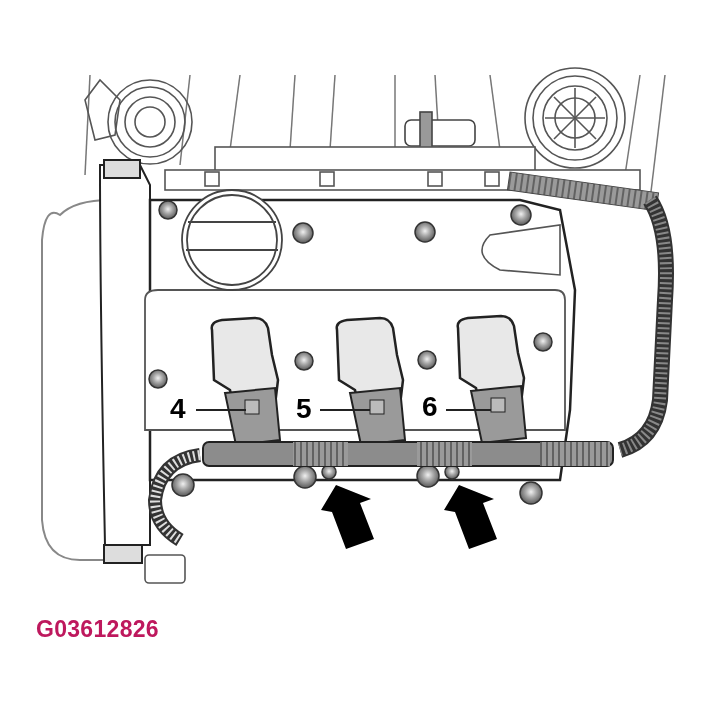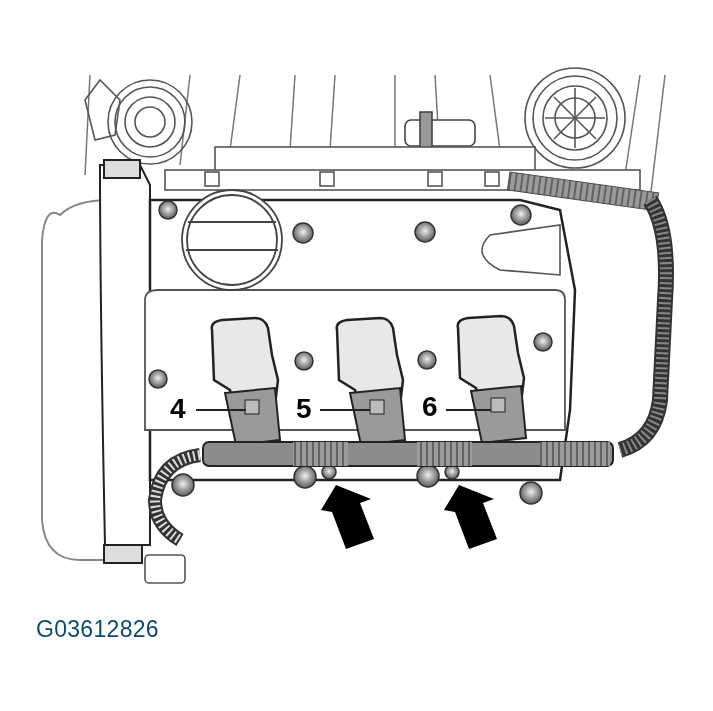--- a/index.html
+++ b/index.html
@@ -2,21 +2,21 @@
 <html><head>
 <meta charset="utf-8">
 <style>
   html, body { margin:0; padding:0; background:#ffffff; }
   body { width:713px; height:711px; position:relative; overflow:hidden;
          font-family:"Liberation Sans", sans-serif; }
   #diagram { position:absolute; left:0; top:0; width:713px; height:711px; }
   .callout { position:absolute; font-family:"Liberation Sans", sans-serif;
              font-weight:bold; font-size:28px; color:#000; line-height:1; }
   #figure-id { position:absolute; left:36px; top:616px; font-size:23px;
-               font-weight:normal; color:#0c4a6e; letter-spacing:0.3px;
+               font-weight:bold; color:#be185d; letter-spacing:0.3px;
                font-family:"Liberation Sans", sans-serif; }
 </style>
 </head>
 <body>
 
 <svg id="diagram" viewBox="0 0 713 711" xmlns="http://www.w3.org/2000/svg">
   <defs>
     <radialGradient id="boltG" cx="50%" cy="45%" r="55%">
       <stop offset="0%" stop-color="#f0f0f0"></stop>
       <stop offset="45%" stop-color="#a8a8a8"></stop>

